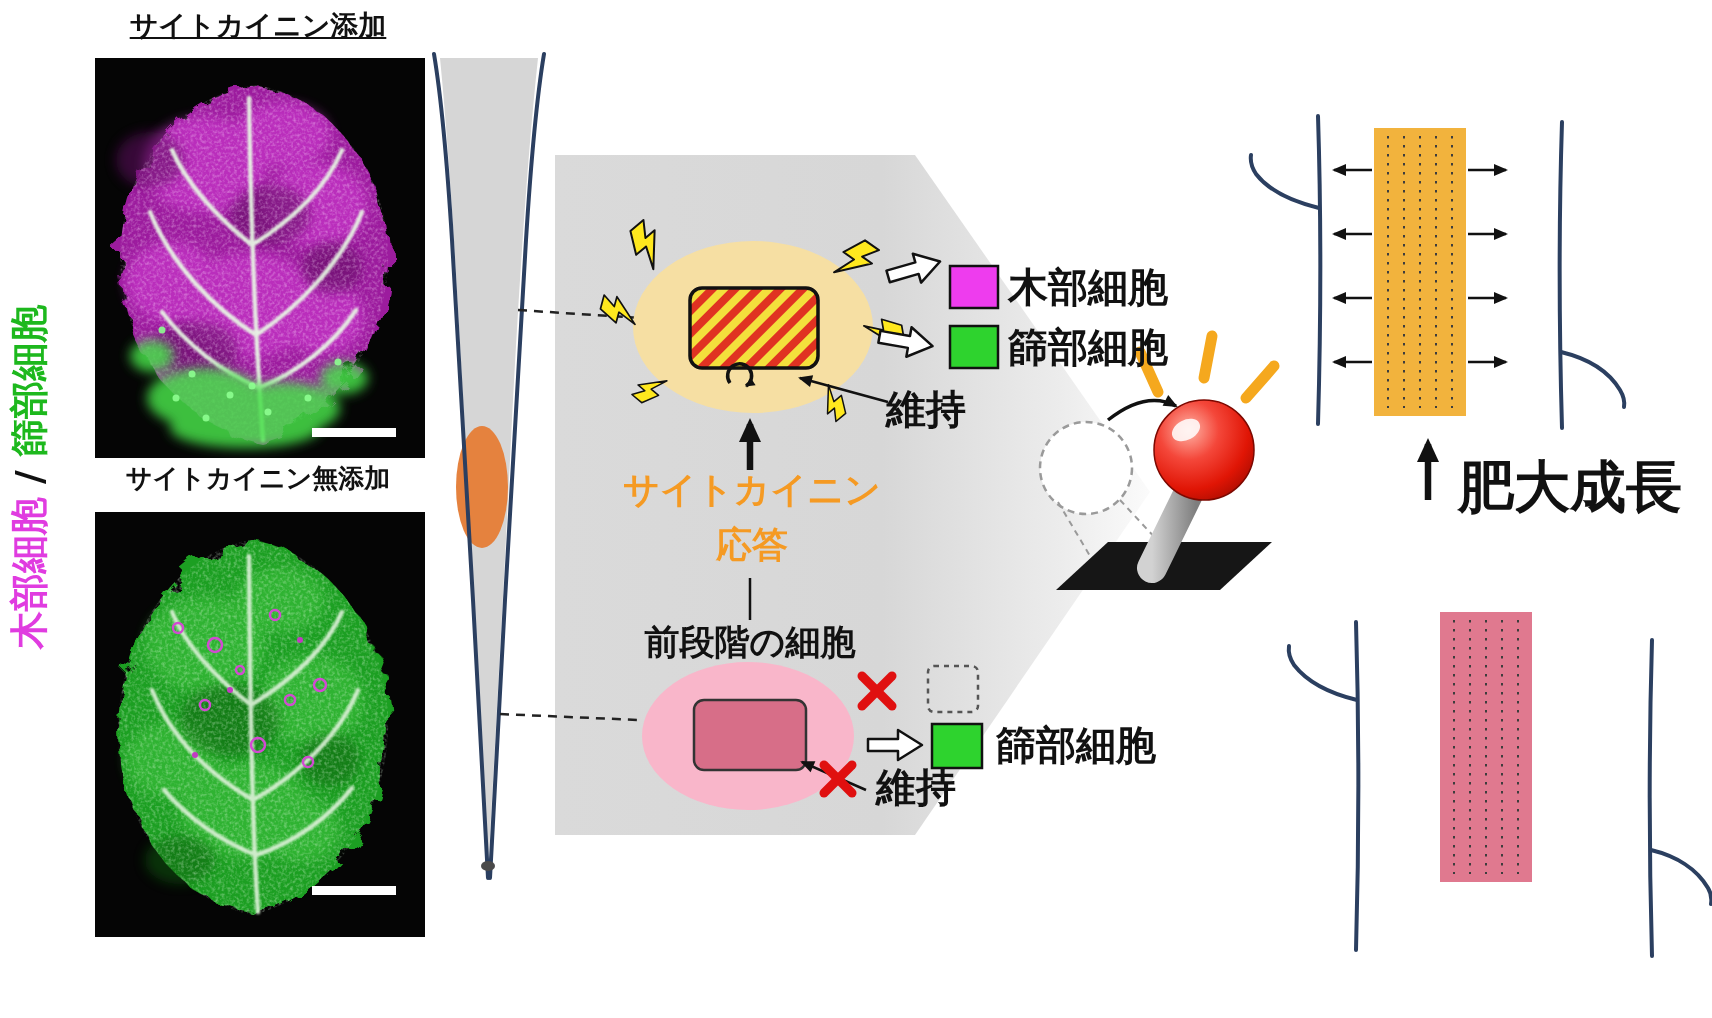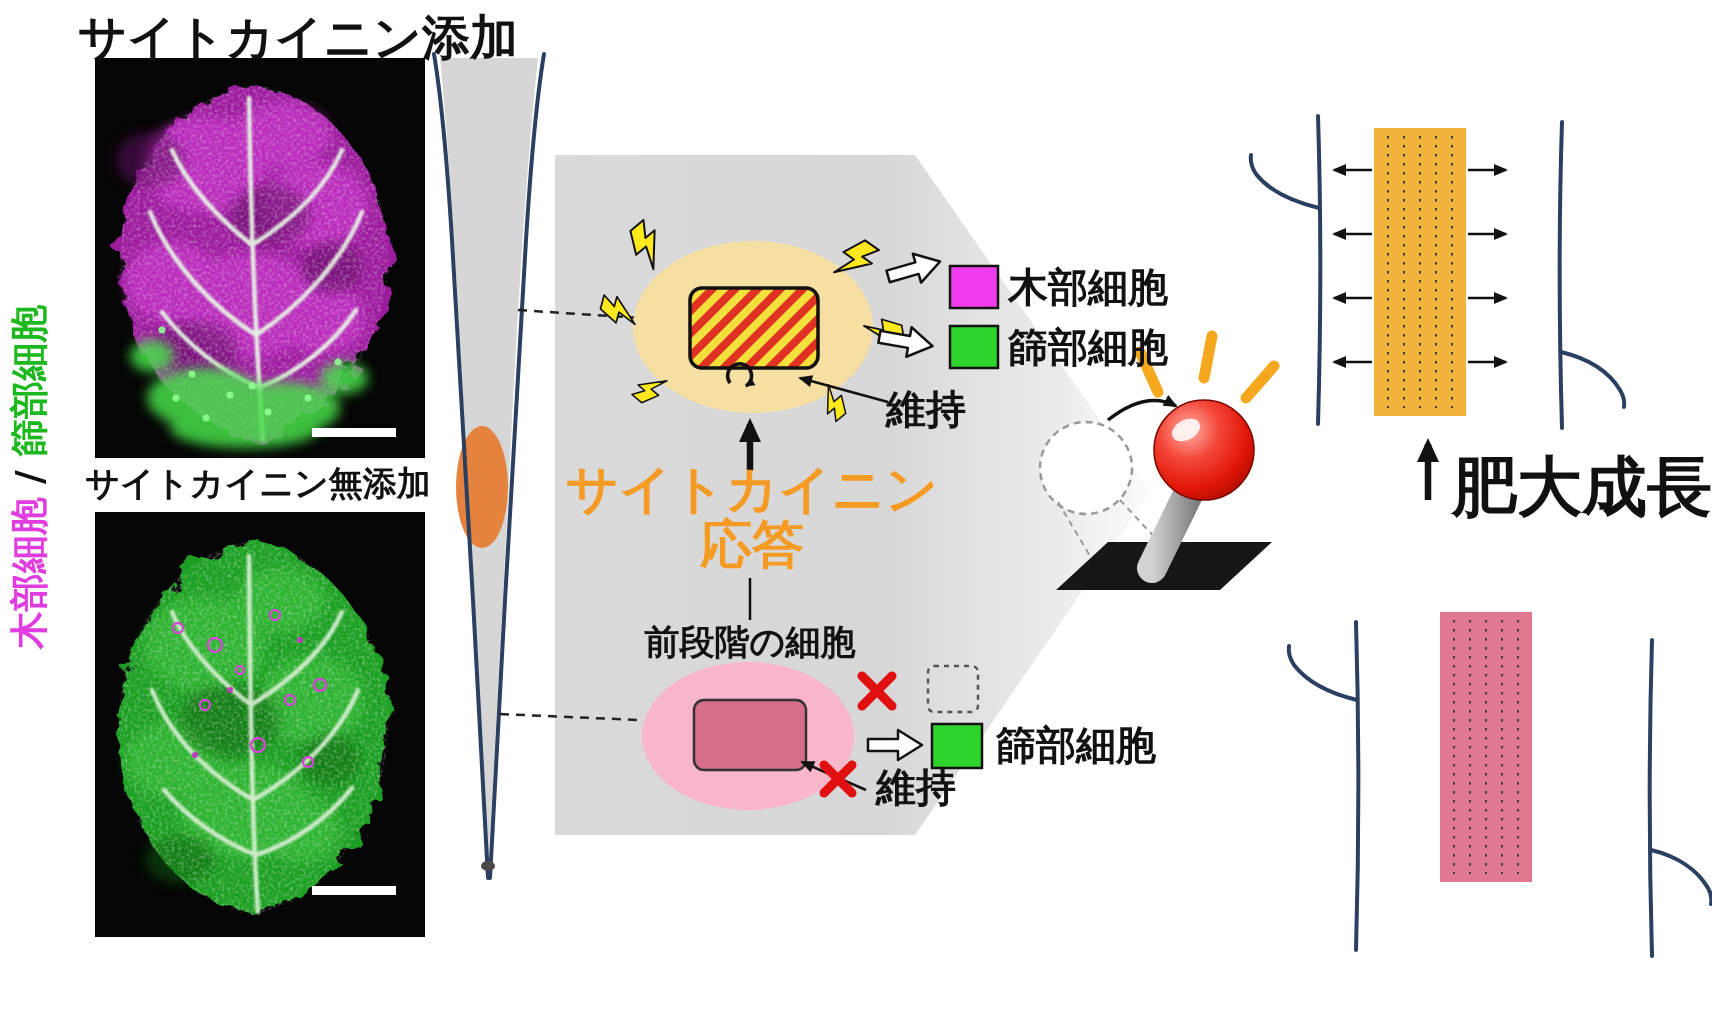--- a/index.html
+++ b/index.html
@@ -290,43 +290,43 @@
     </g>
     <g fill="none" stroke="#2b3f60" stroke-width="4" stroke-linecap="round">
       <path d="M 1356,622 C 1359,725 1359,845 1356,950"></path>
       <path d="M 1357,700 C 1332,694 1308,683 1294,665 C 1290,659 1288,653 1289,646"></path>
       <path d="M 1652,640 C 1649,742 1649,852 1652,956"></path>
       <path d="M 1651,850 C 1676,856 1697,869 1708,888 C 1711,893 1712,898 1711,904"></path>
     </g>
   </g>
 </svg>
 
-<div class="t center" style="left:78px;top:10px;width:360px;font-size:48px;">サイトカイニン添加</div>
-
-<div class="t center" style="left:68px;top:464px;width:380px;font-size:34px;">サイトカイニン無添加</div>
+<div class="t center" style="left:78px;top:10px;width:360px;font-size:28px;text-decoration:underline;">サイトカイニン添加</div>
+
+<div class="t center" style="left:68px;top:464px;width:380px;font-size:26px;">サイトカイニン無添加</div>
 
 <div class="t center vaxis" style="left:8px;top:692px;width:430px;height:46px;font-size:38px;">
   <span class="c-xylem">木部細胞</span><span> / </span><span class="c-phloem">篩部細胞</span>
 </div>
 
 
 <div class="t" style="left:886px;top:386px;font-size:40px;">維持</div>
 
 <div class="t" style="left:1008px;top:264px;font-size:40px;">木部細胞</div>
 
 <div class="t" style="left:1008px;top:324px;font-size:40px;">篩部細胞</div>
 
-<div class="t center orange" style="left:548px;top:462px;width:408px;font-size:52px;line-height:55px;">
+<div class="t center orange" style="left:548px;top:462px;width:408px;font-size:36px;line-height:55px;">
   <div>サイトカイニン</div>
   <div>応答</div>
 </div>
 
 <div class="t center" style="left:560px;top:622px;width:380px;font-size:35px;">前段階の細胞</div>
 
 <div class="t" style="left:996px;top:722px;font-size:40px;">篩部細胞</div>
 
 <div class="t" style="left:876px;top:764px;font-size:40px;">維持</div>
 
-<div class="t center" style="left:1452px;top:458px;width:236px;font-size:65px;line-height:58px;">
+<div class="t center" style="left:1452px;top:458px;width:236px;font-size:56px;line-height:58px;">
   <div>肥大成長</div>
 </div>
 
 </div>
 
 </body></html>

